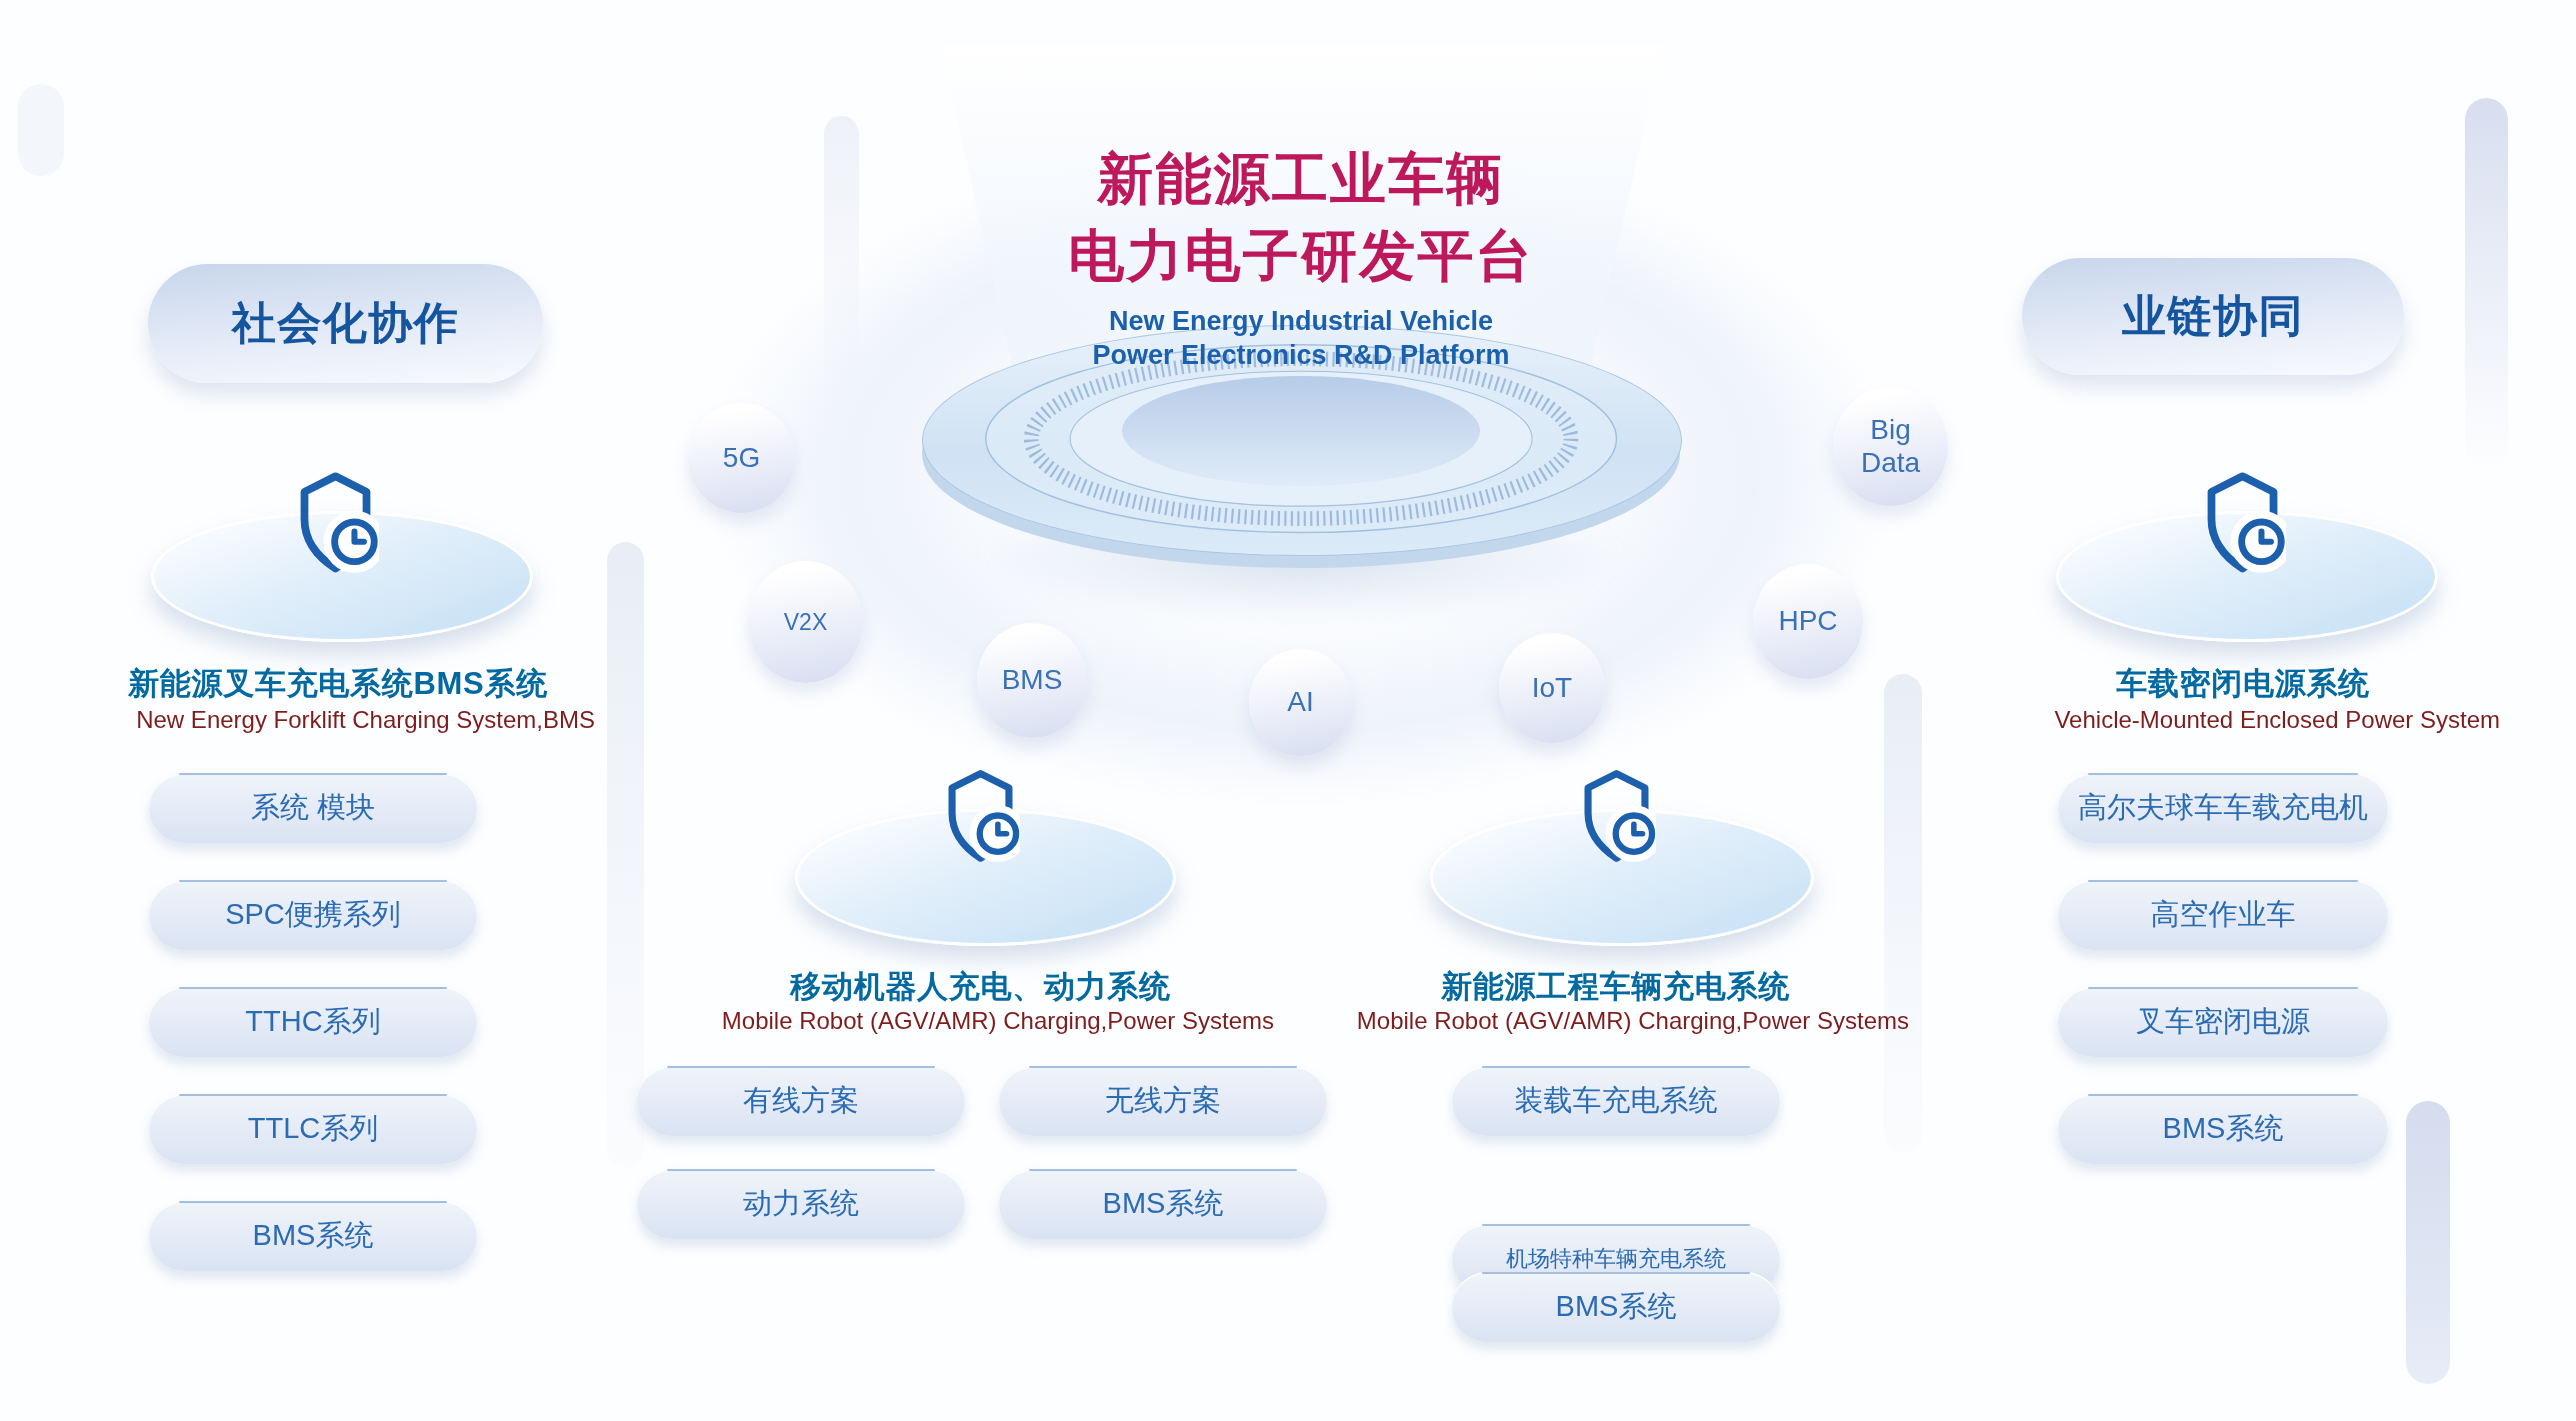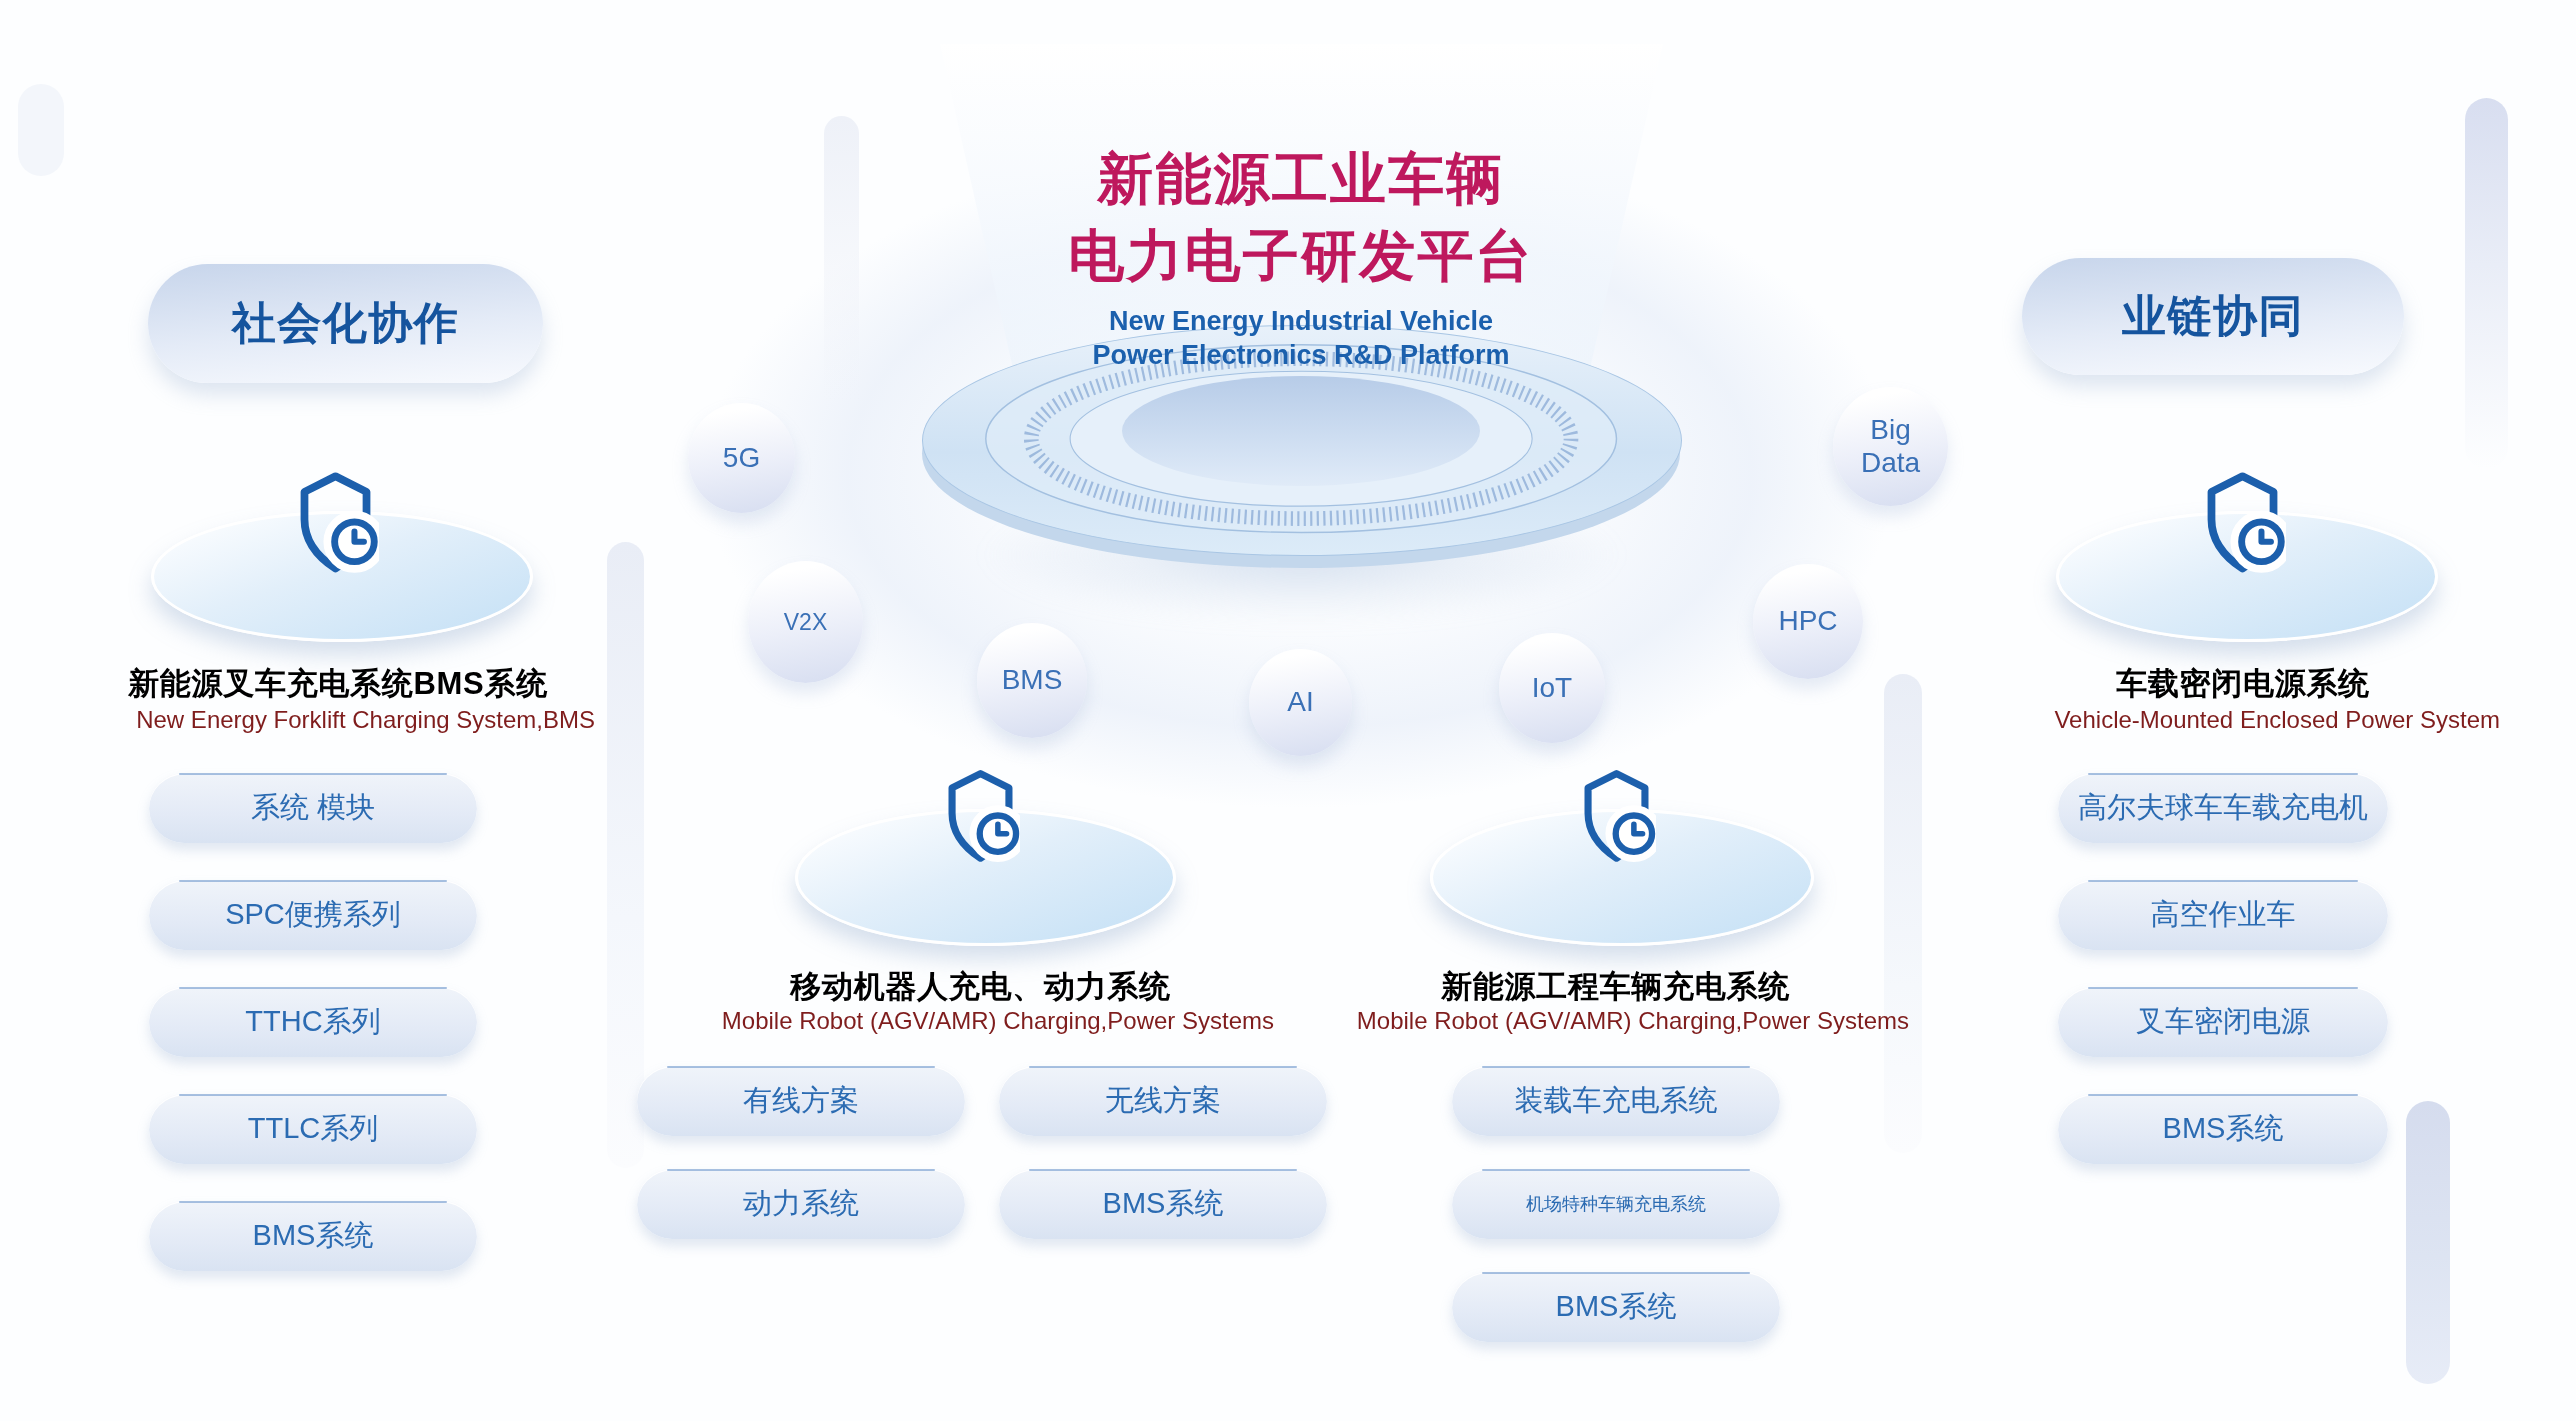--- a/index.html
+++ b/index.html
@@ -45,21 +45,21 @@
         box-shadow:0 10.3px 16px rgba(165,182,216,0.28);}
   
   .header-pill{position:absolute;border-radius:734px;display:flex;align-items:center;justify-content:center;
         color:#15549e;font-weight:bold;font-size:44px;letter-spacing:1.5px;
         background:linear-gradient(175deg,#c7d5eb 0%,#e4ebf7 55%,#f8fafe 100%);
         box-shadow:0 11.7px 20.6px rgba(150,172,206,0.30);}
   .disc{position:absolute;border-radius:50%;
         background:linear-gradient(160deg,#fbfdff 8%,#e2effa 45%,#c8e2f6 92%);
         border:3.7px solid #ffffff;
         box-shadow:0 13.2px 22px rgba(140,165,200,0.35);}
-  .sec-title{position:absolute;text-align:center;color:#000000;font-weight:bold;font-size:31px;letter-spacing:0.7px;}
+  .sec-title{position:absolute;text-align:center;color:#0369a1;font-weight:bold;font-size:31px;letter-spacing:0.7px;}
   .sec-sub{position:absolute;text-align:right;color:#7f1d1d;font-size:24px;}
   .pill{position:absolute;border-radius:734px;display:flex;align-items:center;justify-content:center;
         color:#2b6bb2;font-size:29px;
         background:linear-gradient(180deg,#f0f4fa 0%,#e3eaf6 60%,#d9e3f2 100%);
         box-shadow:0 7.3px 11.7px rgba(150,172,206,0.28), inset 0 1.5px 0 rgba(255,255,255,0.9);}
   .pill::before{content:'';position:absolute;top:0;left:9%;right:9%;height:1.5px;border-radius:1.5px;
         background:rgba(95,140,198,0.55);}
   .shield{position:absolute;}
   svg{display:block;}
 </style>
@@ -149,21 +149,21 @@
   <div class="disc" style="left:1430px;top:809px;width:378px;height:131px;"></div>
   <svg class="shield" style="left:1577px;top:764px;" width="79" height="103" viewBox="0 0 100 130">
     <path d="M14 30 L50 12 L86 30 L86 62 C86 88 70 106 50 119 C30 106 14 88 14 62 Z" fill="none" stroke="#1c5fac" stroke-width="9" stroke-linejoin="round"></path>
     <circle cx="72" cy="88" r="31" fill="none" stroke="#ffffff" stroke-width="10"></circle>
     <circle cx="72" cy="88" r="23" fill="#ffffff" stroke="#1c5fac" stroke-width="8"></circle>
     <path d="M72 76 L72 88 L83 88" fill="none" stroke="#1c5fac" stroke-width="7" stroke-linecap="round" stroke-linejoin="round"></path>
   </svg>
   <div class="sec-title" style="left:1322px;top:966px;width:587px;">新能源工程车辆充电系统</div>
   <div class="sec-sub" style="left:1322px;top:1007px;width:587px;">Mobile Robot (AGV/AMR) Charging,Power Systems</div>
   <div class="pill" style="left:1452px;top:1066px;width:328px;height:70px;">装载车充电系统</div>
-  <div class="pill" style="left:1452px;top:1169px;width:328px;height:70px;font-size:18px;">机场特种车辆充电系统</div>
+  <div class="pill" style="left:1452px;top:1224px;width:328px;height:70px;font-size:22px;">机场特种车辆充电系统</div>
   <div class="pill" style="left:1452px;top:1272px;width:328px;height:70px;">BMS系统</div>
 
   <div class="header-pill" style="left:2022px;top:258px;width:382px;height:117px;">
     <span>业链协同</span>
   </div>
   <div class="disc" style="left:2056px;top:511px;width:376px;height:125px;"></div>
   <svg class="shield" style="left:2199px;top:466px;" width="87" height="112" viewBox="0 0 100 130">
     <path d="M14 30 L50 12 L86 30 L86 62 C86 88 70 106 50 119 C30 106 14 88 14 62 Z" fill="none" stroke="#1c5fac" stroke-width="9" stroke-linejoin="round"></path>
     <circle cx="72" cy="88" r="31" fill="none" stroke="#ffffff" stroke-width="10"></circle>
     <circle cx="72" cy="88" r="23" fill="#ffffff" stroke="#1c5fac" stroke-width="8"></circle>

